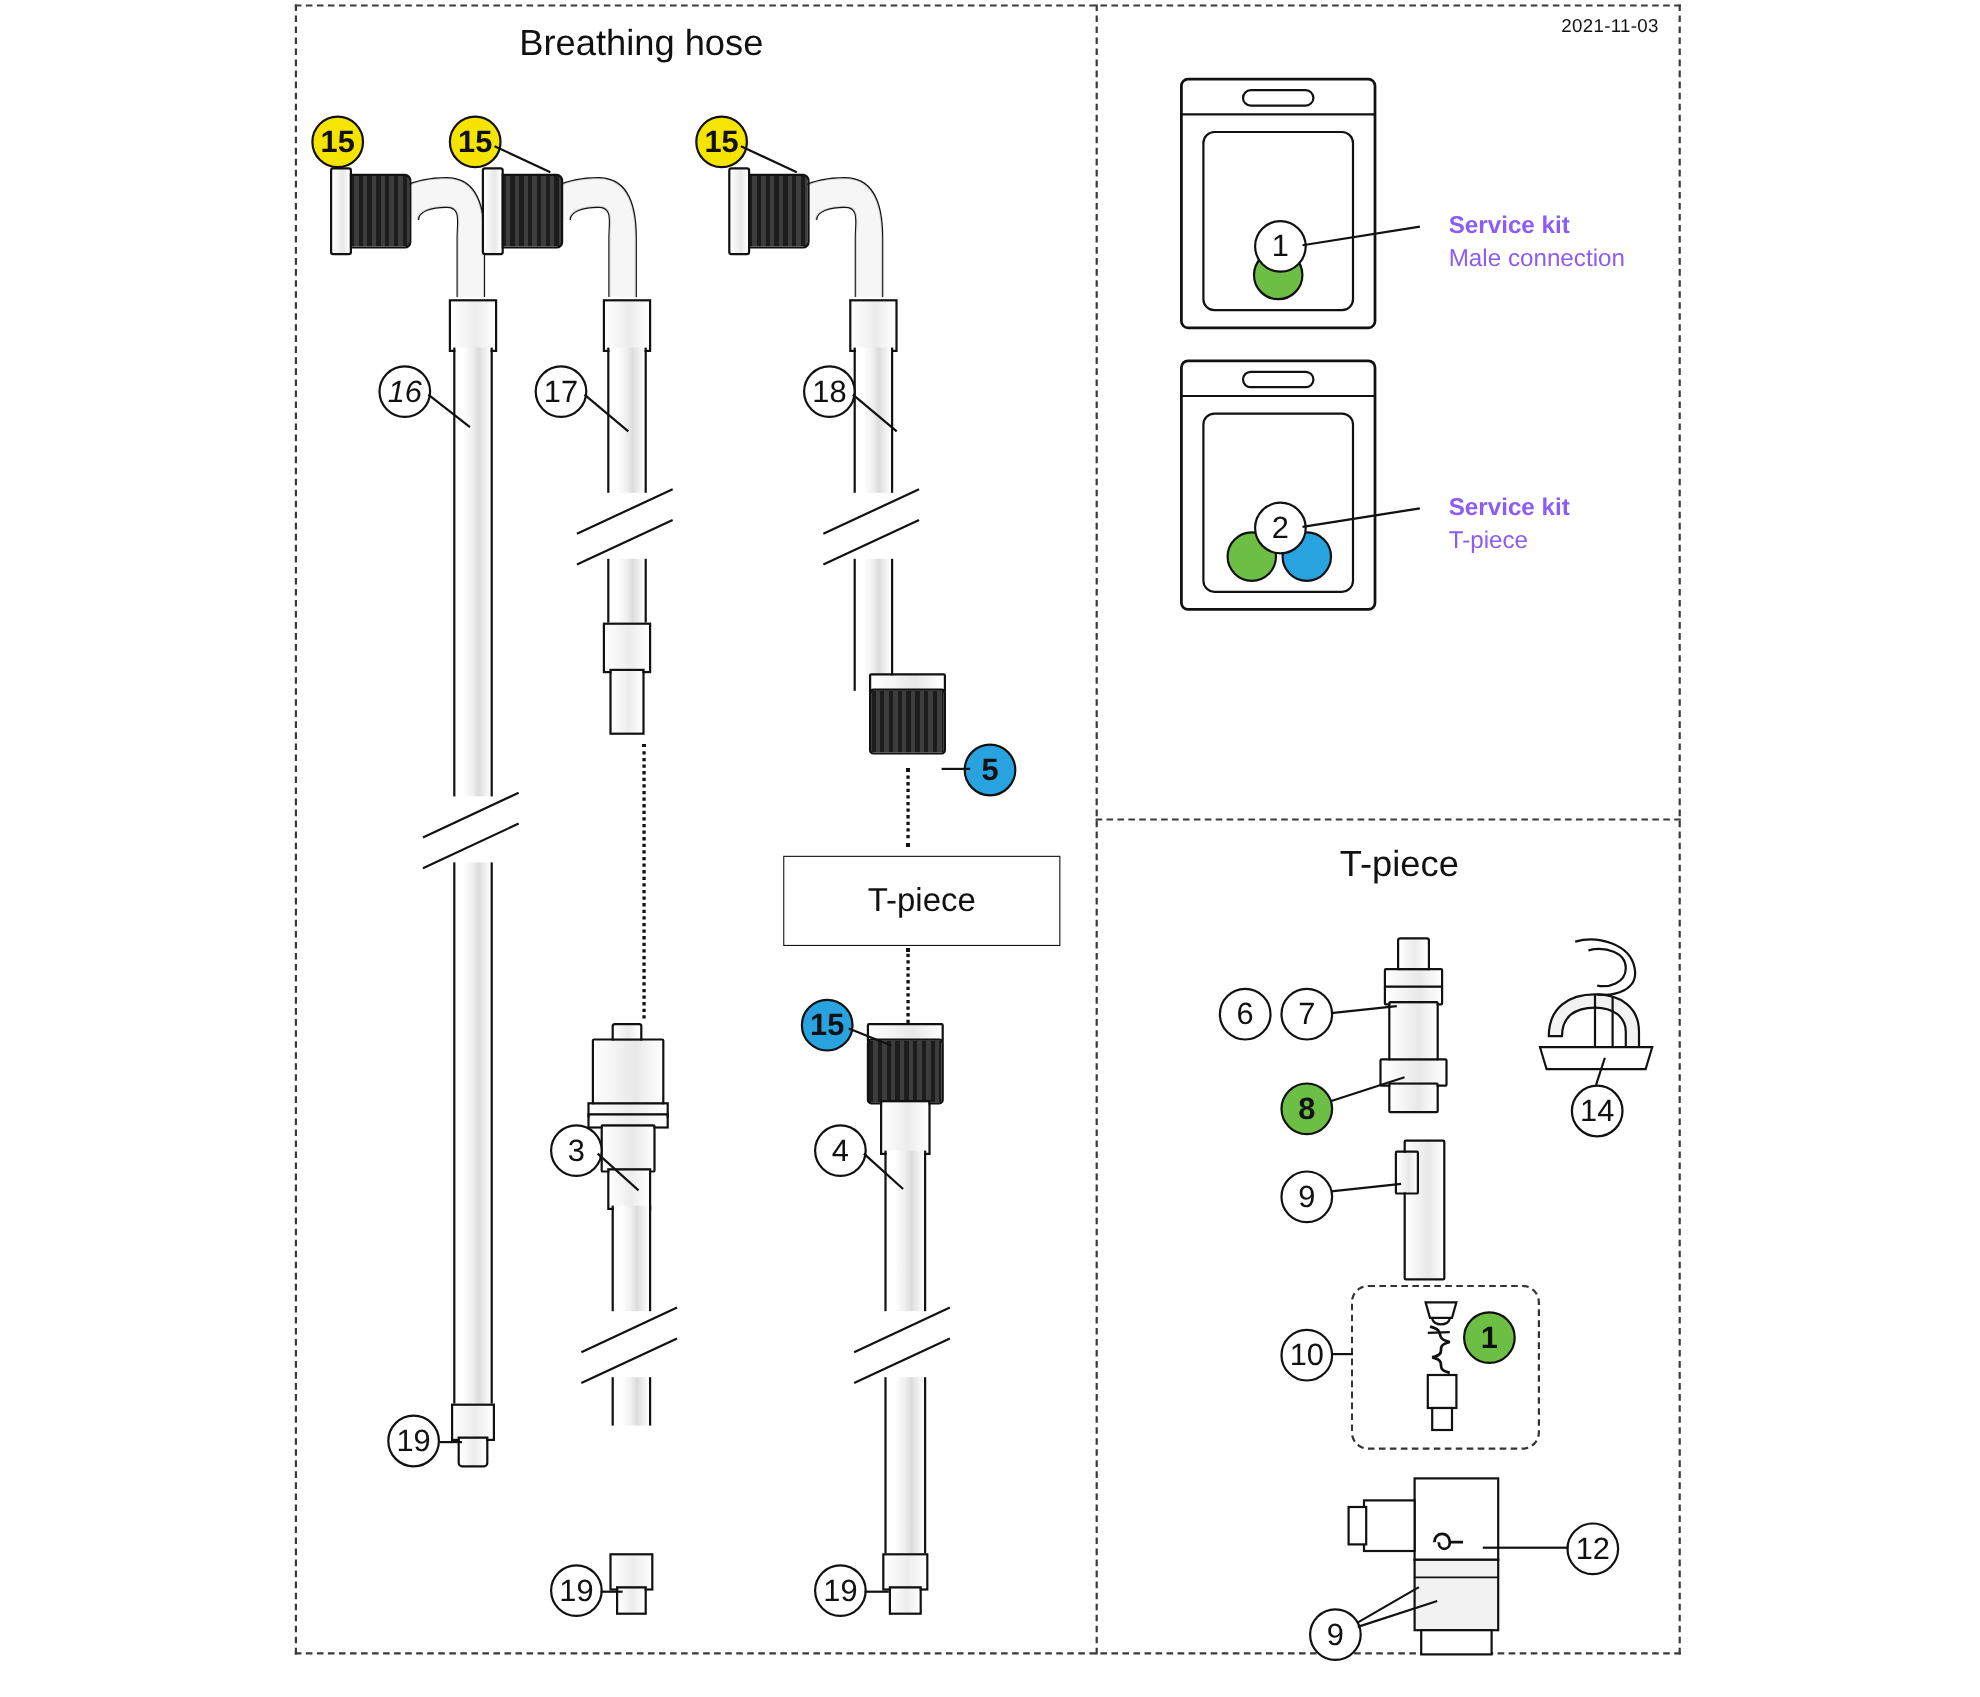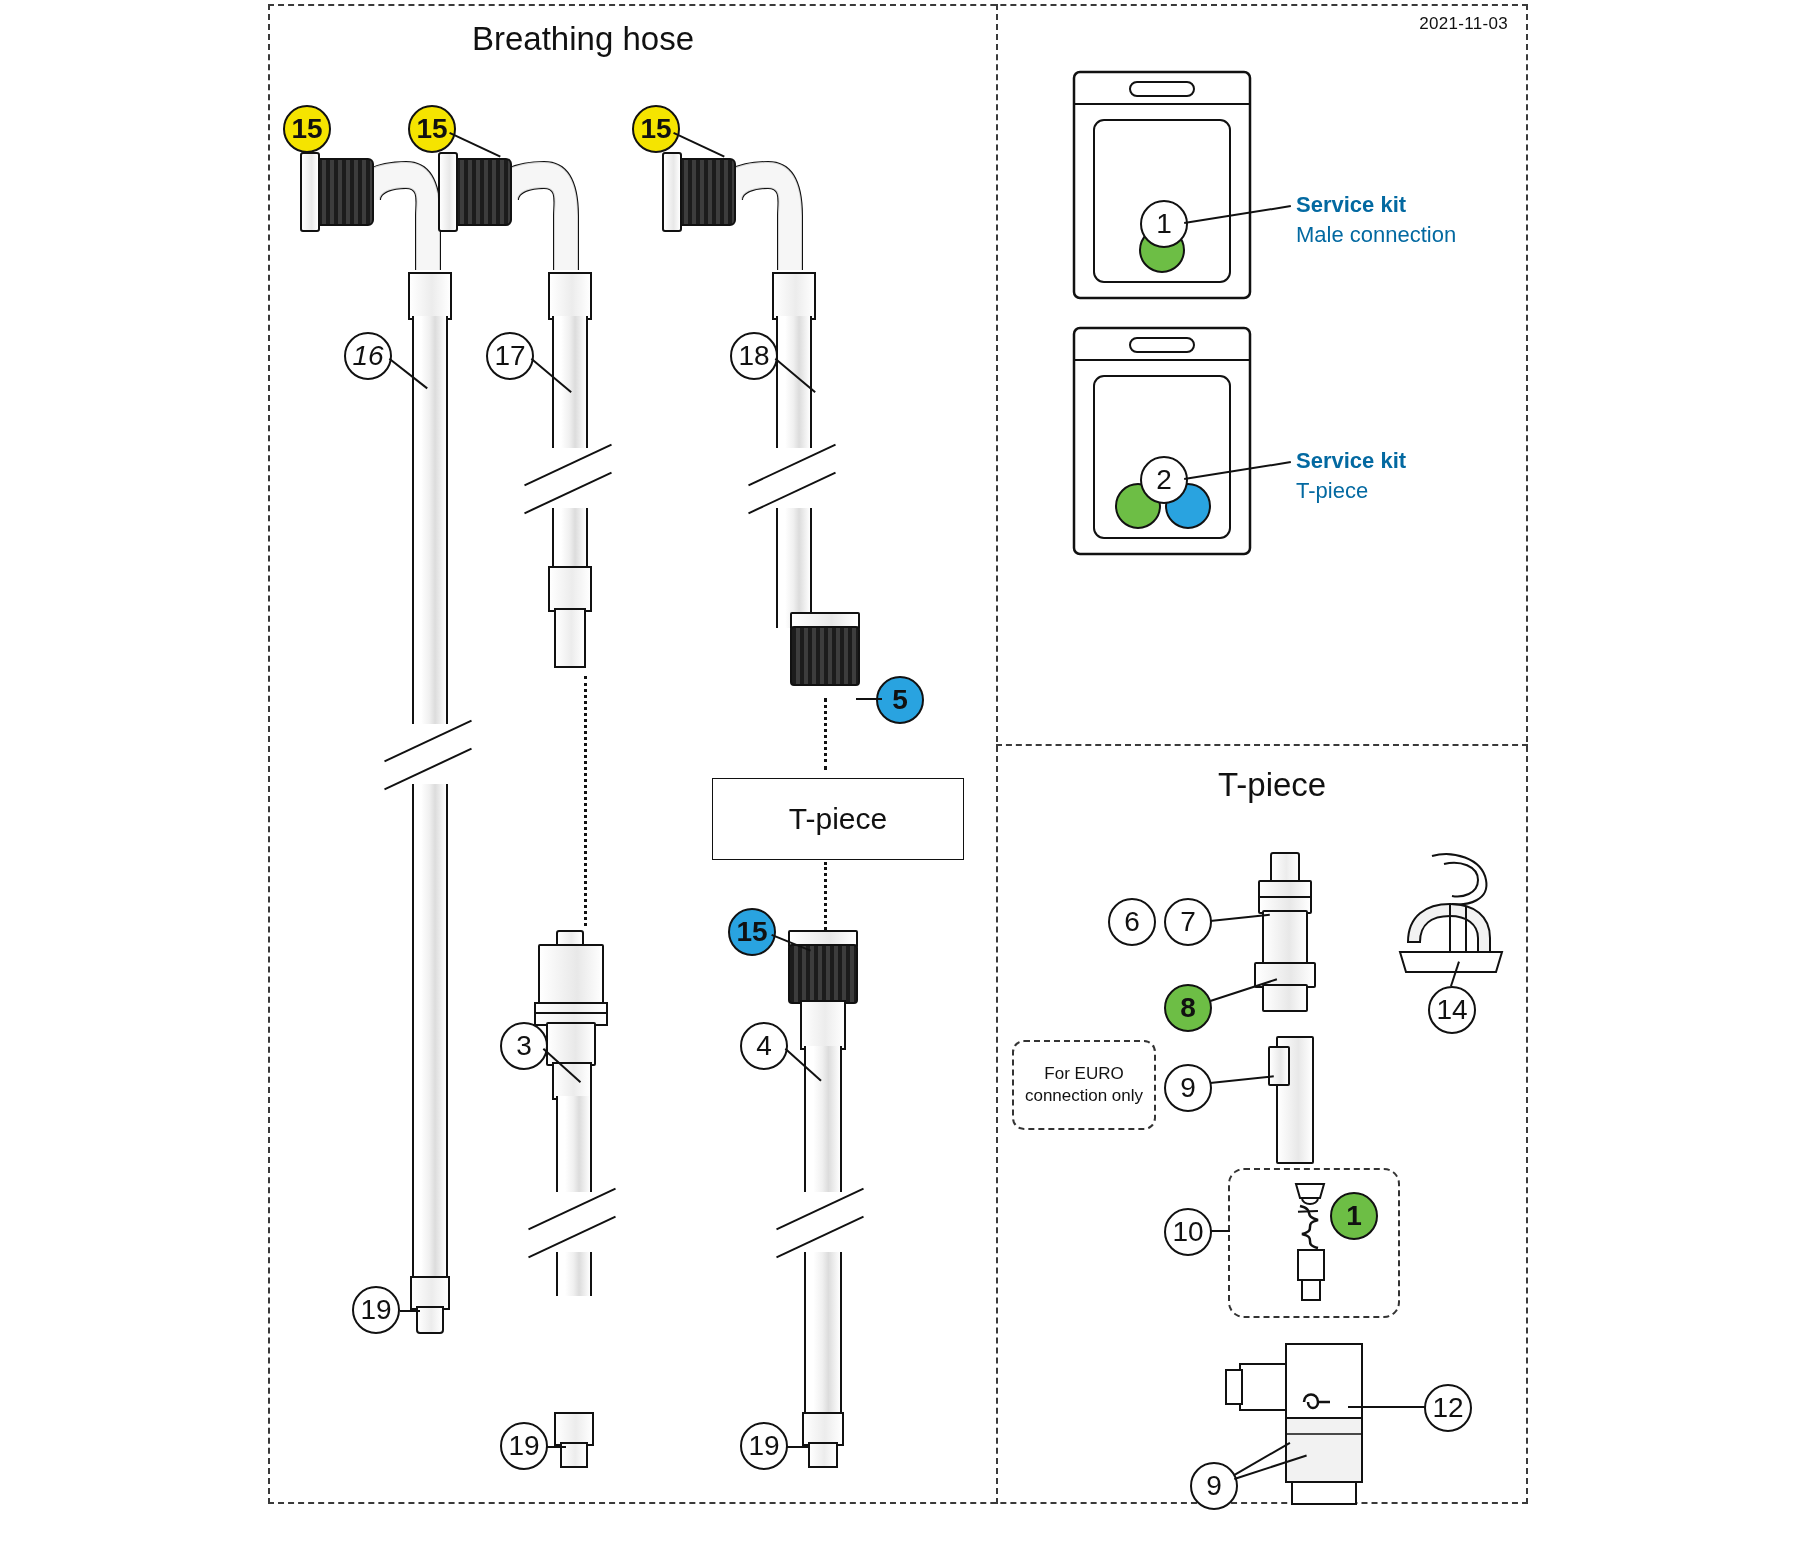--- a/index.html
+++ b/index.html
@@ -34,21 +34,21 @@
   .tube{position:absolute;background:linear-gradient(to right,#ffffff 0%,#ffffff 22%,#f0f0f0 48%,#dcdcdc 66%,#ffffff 100%);border-left:2px solid #111;border-right:2px solid #111;}
   .nut{position:absolute;background:repeating-linear-gradient(90deg,#1c1c1c 0px,#1c1c1c 4px,#3d3d3d 4px,#3d3d3d 8px);border:2px solid #111;border-radius:3px;}
   .cap{position:absolute;background:linear-gradient(to right,#fff,#e8e8e8 60%,#fff);border:2px solid #111;border-radius:2px;}
   .ferrule{position:absolute;background:linear-gradient(to right,#fff,#ececec 55%,#fff);border:2px solid #111;}
   .break{position:absolute;background:#fff;}
   .break i{position:absolute;width:96px;height:2px;background:#111;transform-origin:center;}
 
   .svgbox{position:absolute;}
 
   .kitbox{position:absolute;}
-  .kit-label{position:absolute;font-size:22px;line-height:30px;color:#0369a1;}
+  .kit-label{position:absolute;font-size:22px;line-height:30px;color:#8b5cf6;margin-left:21px;}
   .kit-label b{font-size:22px;}
 
   .tbox{position:absolute;border:1.5px solid #111;background:#fff;display:flex;align-items:center;justify-content:center;font-size:30px;color:#111;}
 
   .eurobox{position:absolute;border:2px dashed #333;border-radius:12px;background:#fff;
            display:flex;align-items:center;justify-content:center;text-align:center;font-size:17px;line-height:22px;color:#111;}
   .dashbox{position:absolute;border:2px dashed #333;border-radius:16px;}
 </style>
 </head>
 <body>
@@ -242,21 +242,20 @@
   </svg>
   <div class="bubble b42" style="left:1428px;top:986px;">14</div>
   <div class="lead" style="left:1450px;top:986px;width:26px;transform:rotate(-72deg);"></div>
 
   <div>
     <div class="cap" style="left:1276px;top:1036px;width:34px;height:124px;"></div>
     <div class="cap" style="left:1268px;top:1046px;width:18px;height:36px;"></div>
   </div>
   <div class="bubble b42" style="left:1164px;top:1064px;">9</div>
   <div class="lead" style="left:1210px;top:1082px;width:64px;transform:rotate(-6deg);"></div>
-  <div class="eurobox" style="left:1012px;top:1040px;width:140px;height:86px;">For EURO connection only</div>
 
   <div class="dashbox" style="left:1228px;top:1168px;width:168px;height:146px;"></div>
   <svg class="svgbox" style="left:1256px;top:1174px;" width="110" height="136" viewBox="0 0 110 136">
     <path d="M40 10 L68 10 L64 24 L44 24 Z" fill="#fff" stroke="#111" stroke-width="2"></path>
     <path d="M46 24 C46 32, 62 32, 62 24" fill="none" stroke="#111" stroke-width="2"></path>
     <path d="M44 32 C60 36, 46 42, 62 46 C46 50, 62 56, 46 60 C62 64, 46 70, 62 74" fill="none" stroke="#111" stroke-width="2.5"></path>
     <rect x="42" y="76" width="26" height="30" fill="#fff" stroke="#111" stroke-width="2"></rect>
     <rect x="46" y="106" width="18" height="20" fill="#fff" stroke="#111" stroke-width="2"></rect>
   </svg>
   <div class="bubble green b42" style="left:1330px;top:1192px;">1</div>

